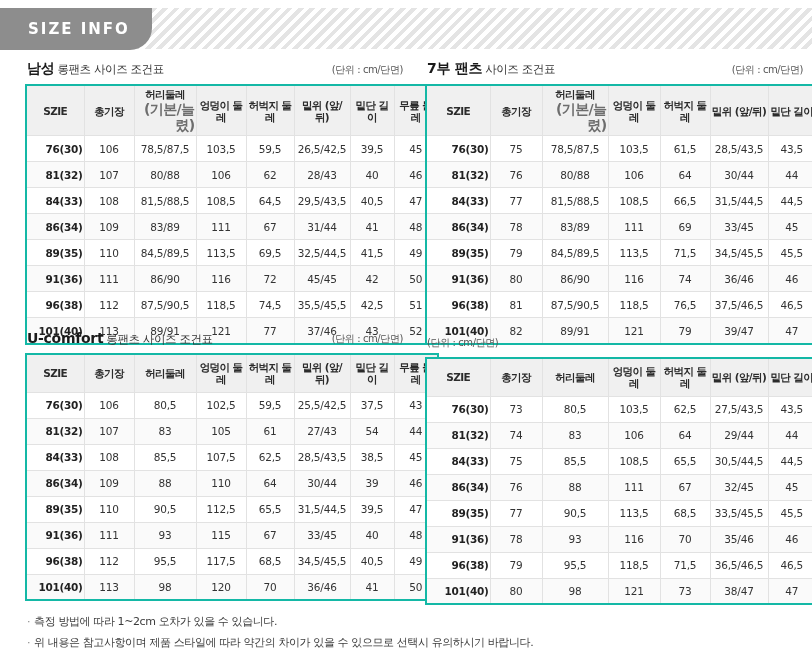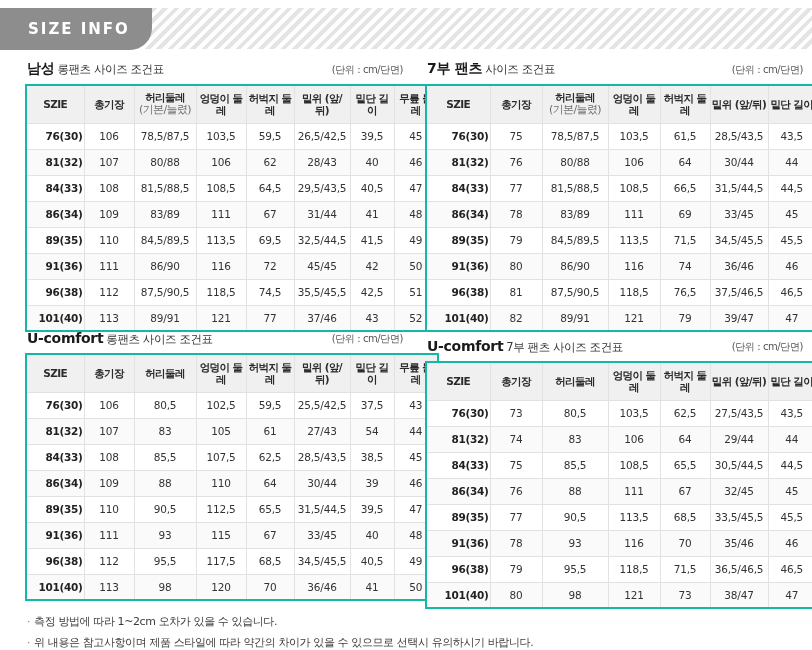--- a/index.html
+++ b/index.html
@@ -110,25 +110,26 @@
     height: 38px;
     font-size: 10.5px;
     font-weight: bold;
     color: #2b2b2b;
     letter-spacing: -0.6px;
     line-height: 1.15;
     padding: 2px 1px;
   }
   table.size thead th .sub {
     display: block;
-    font-weight: normal;
-    font-size: 11px;
+    font-weight: bold;
+    font-size: 14px;
     color: #6d6d6d;
     letter-spacing: -0.6px;
     margin-top: 1px;
+    text-align: right;
   }
   table.size tbody td {
     height: 26px;
     font-size: 10.5px;
     letter-spacing: -0.2px;
     padding: 0 1px;
   }
   table.size tbody td.sizecol {
     font-weight: bold;
     color: #222222;
@@ -509,23 +510,20 @@
               <td>36/46</td>
               <td>41</td>
               <td>50</td>
             </tr>
         </tbody>
       </table>
     </div>
 
     <div class="tbl-block blk-br">
       <div class="tbl-head-row">
-        <div class="tbl-title">
-          <span class="t-strong">U-comfort</span><span class="t-rest">7부 팬츠 사이즈 조건표</span>
-        </div>
         <div class="tbl-unit">(단위 : cm/단면)</div>
       </div>
       <table class="size">
         <colgroup>
           <col style="width:64px">
             <col style="width:52px">
             <col style="width:66px">
             <col style="width:52px">
             <col style="width:50px">
             <col style="width:58px">

